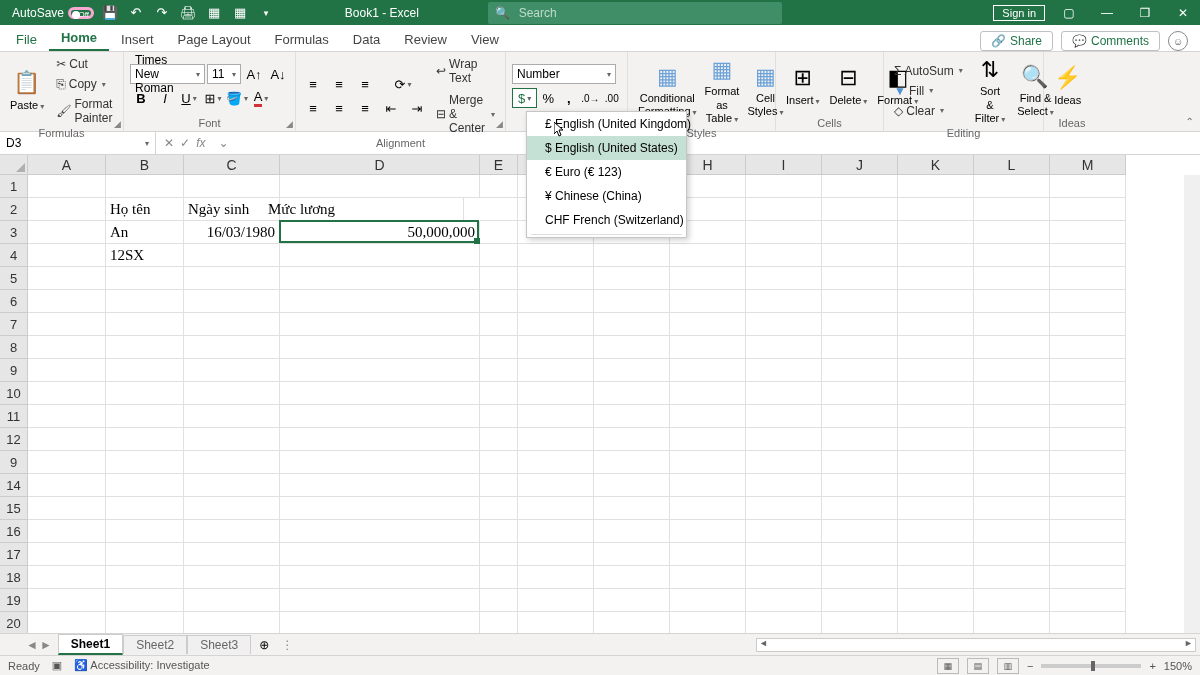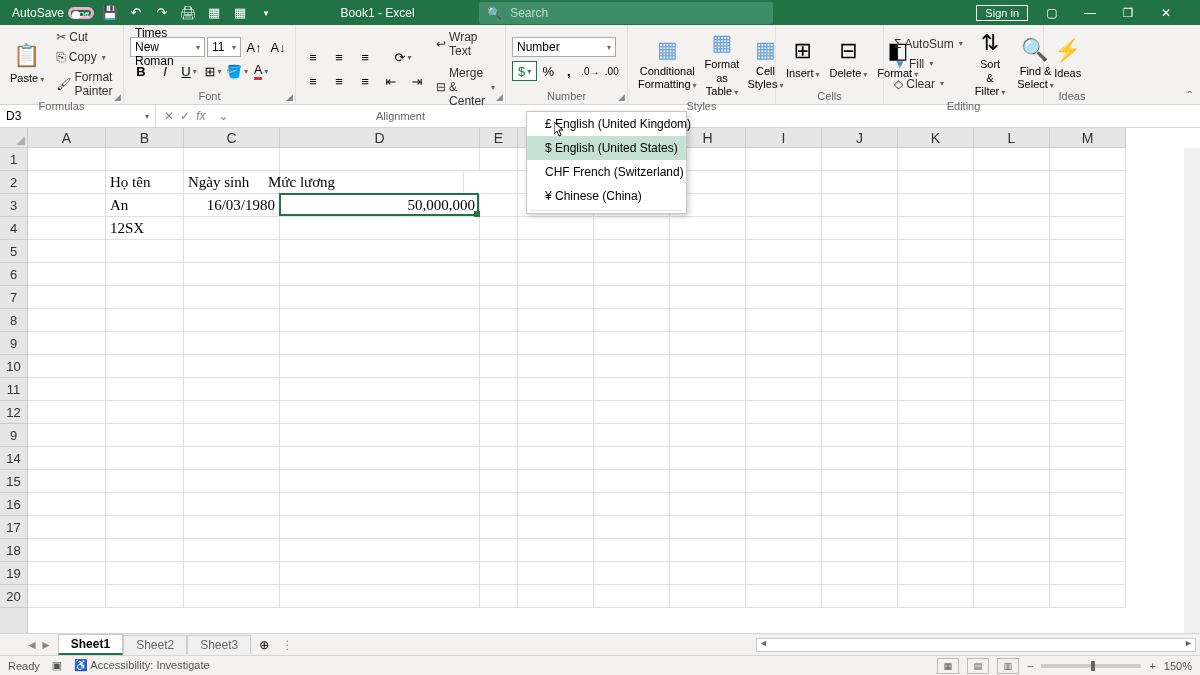--- a/index.html
+++ b/index.html
@@ -8,21 +8,21 @@
 
 
 .titlebar { background: #217346; height: 25px; display: flex; align-items: center; color: #fff; font-size: 12px; }
 .titlebar-left { display: flex; align-items: center; gap: 6px; padding-left: 12px; }
 .autosave { display: flex; align-items: center; gap: 4px; }
 .toggle-off { display: inline-block; width: 26px; height: 12px; border: 3px solid #f9a8d4; border-radius: 8px; position: relative; }
 .toggle-off::after { content: ""; position: absolute; width: 8px; height: 8px; border-radius: 50%; background: #fff; top: 1px; left: 1px; }
 .qat-btn { width: 20px; height: 20px; display: flex; align-items: center; justify-content: center; font-size: 13px; color: #fff; cursor: pointer; }
 .titlebar-center { flex: 1; text-align: center; }
 .search-box { background: #3f8e68; height: 22px; width: 294px; display: flex; align-items: center; padding: 0 8px; border-radius: 2px; color: #c0dccc; gap: 8px; }
-.titlebar-right { display: flex; align-items: center; gap: 10px; padding-right: 20px; }
+.titlebar-right { display: flex; align-items: center; gap: 10px; padding-right: 3px; }
 .signin { border: 1px solid #fff; padding: 1px 8px; font-size: 11px; cursor: pointer; }
 .winbtn { width: 28px; height: 24px; display: flex; align-items: center; justify-content: center; font-size: 12px; cursor: pointer; }
 
 
 .tabs { background: #fff; height: 27px; display: flex; align-items: flex-end; padding: 0 4px; border-bottom: 1px solid #d4d4d4; }
 .tab { padding: 4px 12px; font-size: 13px; cursor: pointer; color: #444; }
 .tab.file { color: #217346; font-weight: 400; }
 .tab.active { color: #217346; border-bottom: 2px solid #217346; font-weight: 600; }
 .tabs-right { margin-left: auto; display: flex; gap: 8px; padding-right: 8px; align-items: center; }
 .share-btn, .comments-btn { border: 1px solid #c0c0c0; padding: 2px 10px; font-size: 12px; border-radius: 3px; cursor: pointer; display: flex; gap: 4px; align-items: center; color: #217346;}
@@ -123,20 +123,35 @@
     <div style="flex:1"></div>
     <div class="titlebar-right">
       <div class="signin">Sign in</div>
       <div class="winbtn">▢</div>
       <div class="winbtn">—</div>
       <div class="winbtn">❐</div>
       <div class="winbtn">✕</div>
     </div>
   </div>
 
+  <div class="tabs">
+    <div class="tab file">File</div>
+    <div class="tab active">Home</div>
+    <div class="tab">Insert</div>
+    <div class="tab">Page Layout</div>
+    <div class="tab">Formulas</div>
+    <div class="tab">Data</div>
+    <div class="tab">Review</div>
+    <div class="tab">View</div>
+    <div class="tabs-right">
+      <div class="share-btn">🔗 <span>Share</span></div>
+      <div class="comments-btn">💬 <span>Comments</span></div>
+      <div class="smiley">☺</div>
+    </div>
+  </div>
 
   <div class="ribbon">
 
     <div class="group" style="width:124px">
       <div class="group-body">
         <div class="rbtn-col">
           <span class="ico">📋</span>
           <span><span>Paste</span><span class="dd">▾</span></span>
         </div>
         <div class="stack">
@@ -647,22 +662,23 @@
         <div class="cell" style="left: 946px; top: 437px; width: 76px; height: 23px;"></div>
         <div class="cell" style="left: 1022px; top: 437px; width: 76px; height: 23px;"></div>
         <div class="active-cell" style="left: 251px; top: 45px; width: 200px; height: 23px;"></div>
       </div>
     <div class="vscroll"></div>
   </div>
 
   <div class="dropdown" style="left:526px; top:111px; width:161px;">
     <div class="dropdown-item">£ English (United Kingdom)</div>
     <div class="dropdown-item hover">$ English (United States)</div>
+    <div class="dropdown-item">€ Euro (€ 123)</div>
+    <div class="dropdown-item">¥ Chinese (China)</div>
     <div class="dropdown-item">CHF French (Switzerland)</div>
-    <div class="dropdown-item">¥ Chinese (China)</div>
     <div class="dropdown-sep"></div>
   </div>
 
   <svg class="cursor" style="left:554px;top:122px;" viewBox="0 0 12 16">
       <path d="M0 0 L0 12 L3 9 L5 14 L7 13 L5 8 L9 8 Z" fill="#fff" stroke="#000" stroke-width="1"></path>
     </svg>
 
   <div class="sheettabs">
     <div class="sheet-nav">
         <span>◄</span>

